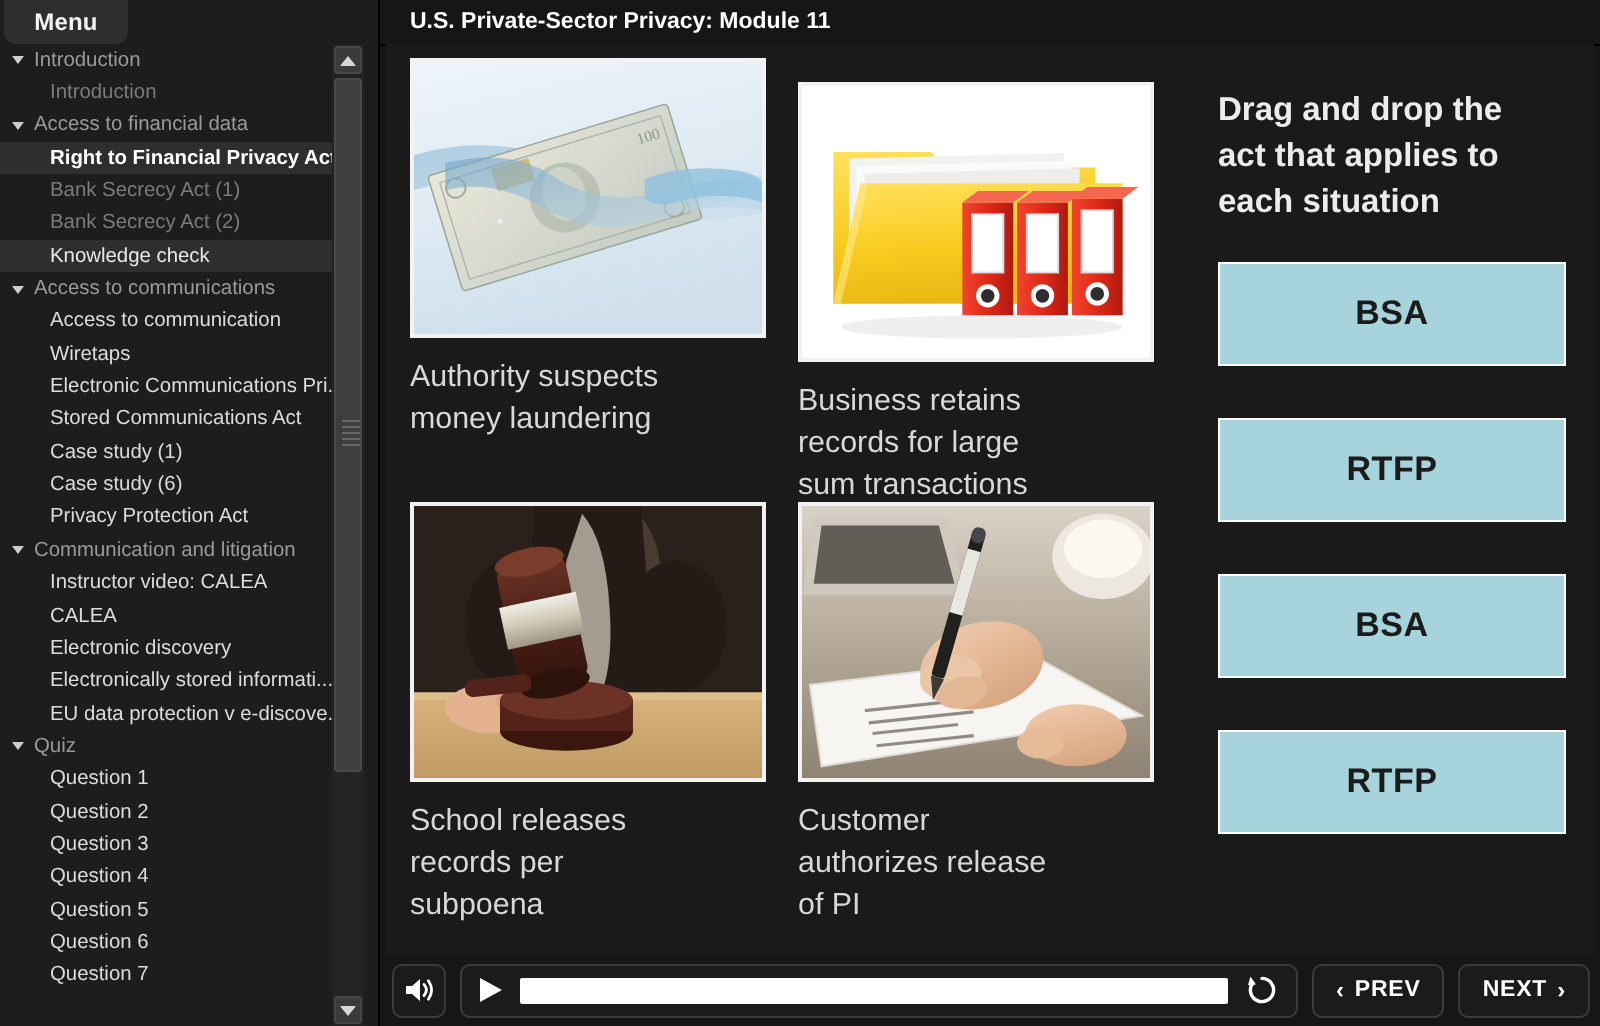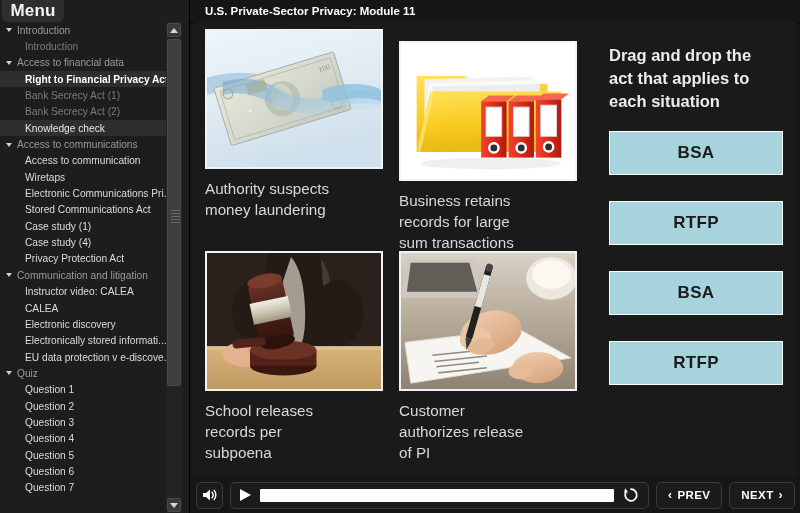--- a/index.html
+++ b/index.html
@@ -24,21 +24,21 @@
     flex: 0 0 190px;
   }
   .menu-tab {
     position: absolute;
     top: 0; left: 2px;
     width: 62px; height: 22px;
     background: #2e2e2e;
     border-bottom-left-radius: 6px;
     border-bottom-right-radius: 6px;
     color: #f2f2f2;
-    font-size: 17px;
+    font-size: 12px;
     font-weight: bold;
     display: flex;
     align-items: center;
     justify-content: center;
     letter-spacing: 0.1px;
   }
   #menu-list {
     position: absolute;
     top: 22px; left: 0;
     width: 166px;
@@ -204,21 +204,21 @@
   }
   #dd-prompt {
     color: #ececec;
     font-size: 16.5px;
     line-height: 23px;
     margin-bottom: 18px;
     white-space: pre-line;
     font-weight: bold;
   }
   .dd-item {
-    width: 174px; height: 44px;
+    width: 174px; height: 52px;
     background: #a6d3dc;
     border: 1.5px solid #ffffff;
     margin-bottom: 26px;
     display: flex;
     align-items: center;
     justify-content: center;
     color: #1b1b1b;
     font-size: 17px;
     font-weight: bold;
     letter-spacing: 0.3px;
@@ -347,21 +347,21 @@
         <div class="menu-item leaf ">
           <span>Electronic Communications Pri...</span>
         </div>
         <div class="menu-item leaf ">
           <span>Stored Communications Act</span>
         </div>
         <div class="menu-item leaf ">
           <span>Case study (1)</span>
         </div>
         <div class="menu-item leaf ">
-          <span>Case study (4)</span>
+          <span>Case study (6)</span>
         </div>
         <div class="menu-item leaf ">
           <span>Privacy Protection Act</span>
         </div>
         <div class="menu-item group ">
           <span class="arrow"></span>
           <span>Communication and litigation</span>
         </div>
         <div class="menu-item leaf ">
           <span>Instructor video: CALEA</span>

